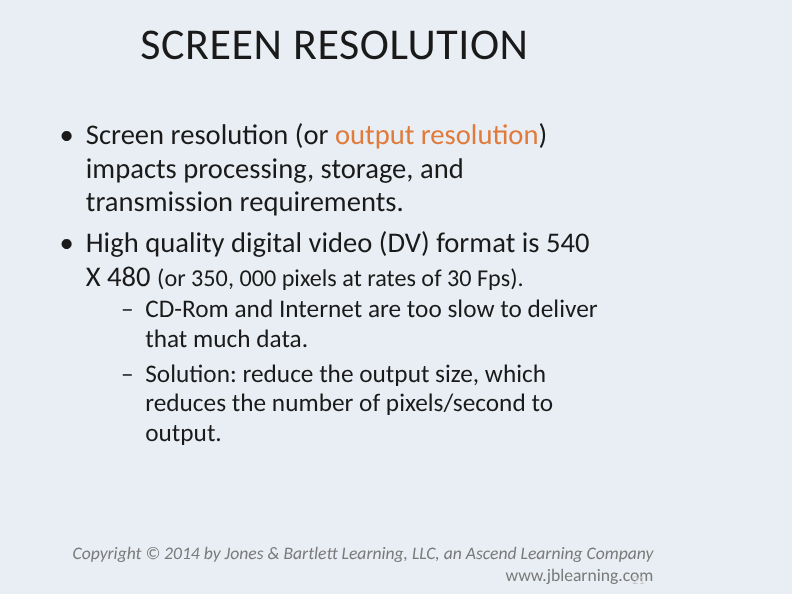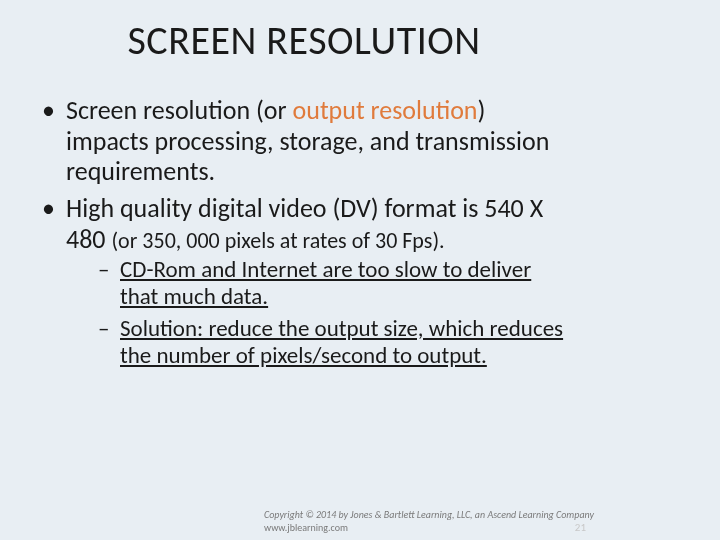--- a/index.html
+++ b/index.html
@@ -24,21 +24,21 @@
     padding-top: 16px;
     letter-spacing: 0.5px;
   }
   .body {
     padding: 30px 42px 0 42px;
     font-size: 26px;
     line-height: 1.18;
   }
   ul.top {
     list-style: none;
-    margin: 0;
+    margin: 12px;
     padding: 0;
   }
   ul.top > li {
     position: relative;
     padding-left: 24px;
     margin-bottom: 6px;
   }
   ul.top > li::before {
     content: "•";
     position: absolute;
@@ -51,35 +51,34 @@
   ul.sub {
     list-style: none;
     margin: 2px 0 0 0;
     padding: 0 0 0 32px;
     font-size: 23px;
   }
   ul.sub > li {
     position: relative;
     padding-left: 22px;
     margin-bottom: 4px;
-    text-decoration: underline;
   }
   ul.sub > li::before {
     content: "–";
     position: absolute;
     left: 0;
     top: 0;
   }
   .footer {
     position: absolute;
     right: 14px;
     bottom: 6px;
-    text-align: left;
+    text-align: right;
     color: #7a7a7a;
-    font-size: 10px;
+    font-size: 16px;
     line-height: 1.25;
   }
   .footer .line1 { font-style: italic; }
   .pagenum {
     position: absolute;
     right: 22px;
     bottom: 6px;
     color: #c8c8c8;
     font-size: 11px;
     margin-left: 44px;

